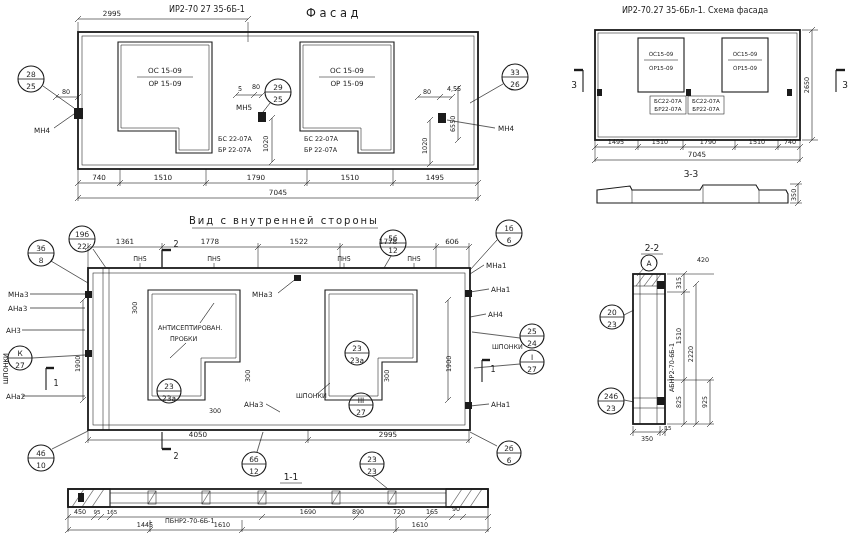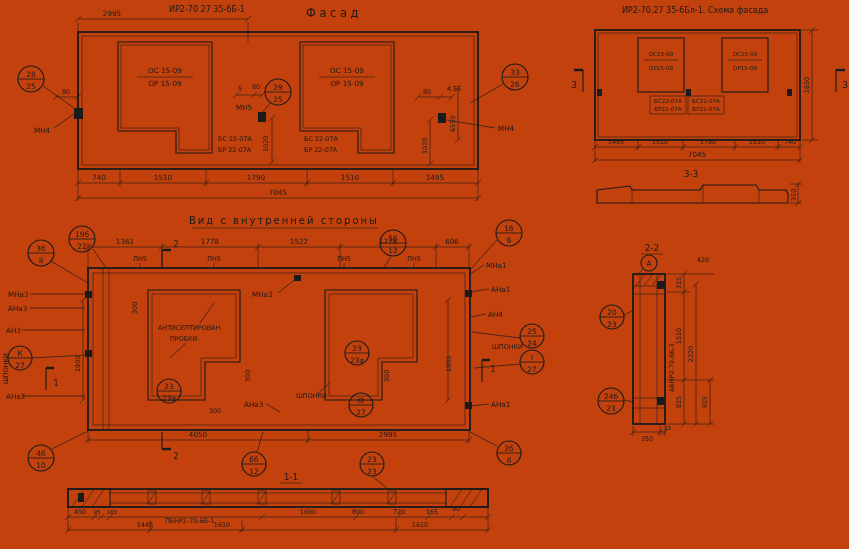--- a/index.html
+++ b/index.html
@@ -1,16 +1,16 @@
 <!DOCTYPE html>
 <html><head>
 <meta charset="utf-8">
 <style>
   html,body{margin:0;padding:0;background:#d8d5cd;}
-  .canvas{position:relative;width:849px;height:549px;background:#c2410c;overflow:hidden;}
+  .canvas{position:relative;width:849px;height:549px;background:#ffffff;overflow:hidden;}
   svg{display:block;}
   text{font-family:"DejaVu Sans","Liberation Sans",sans-serif;fill:#1b1b1b;}
   .t5{font-size:5.6px;} .t6{font-size:6.4px;} .t7{font-size:7.2px;} .t8{font-size:8px;}
   .t9{font-size:9px;} .t10{font-size:10px;} .t11{font-size:11.5px;}
   .mid{text-anchor:middle;} .ls2{letter-spacing:2px;} .ls3{letter-spacing:3.5px;}
   .ln{stroke:#1b1b1b;fill:none;stroke-width:1.1;}
   .thick{stroke-width:1.8;} .med{stroke-width:1.1;} .thin{stroke-width:0.55;}
   .fillb{fill:#1b1b1b;stroke:none;}
   .dim line{stroke:#1b1b1b;stroke-width:0.6;fill:none;}
   .leaders line{stroke:#1b1b1b;stroke-width:0.7;}

